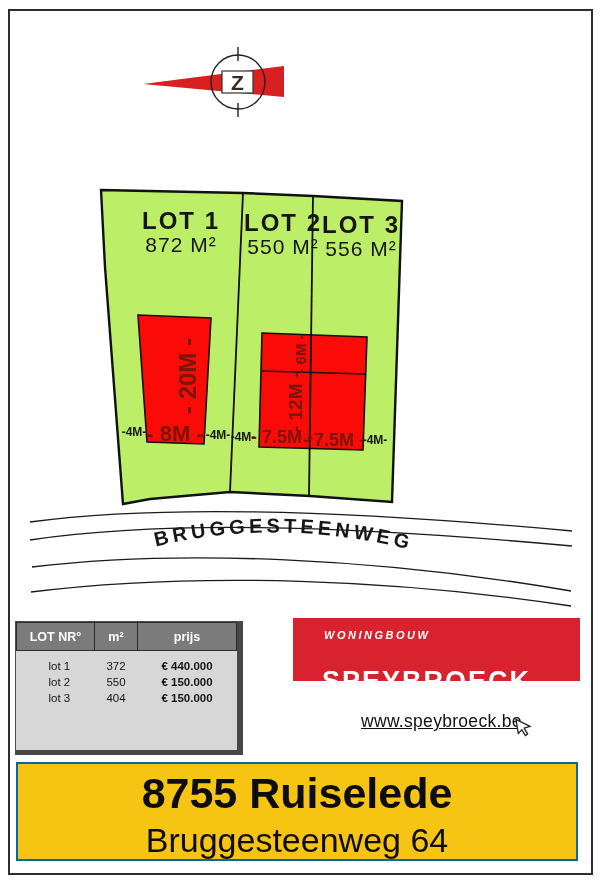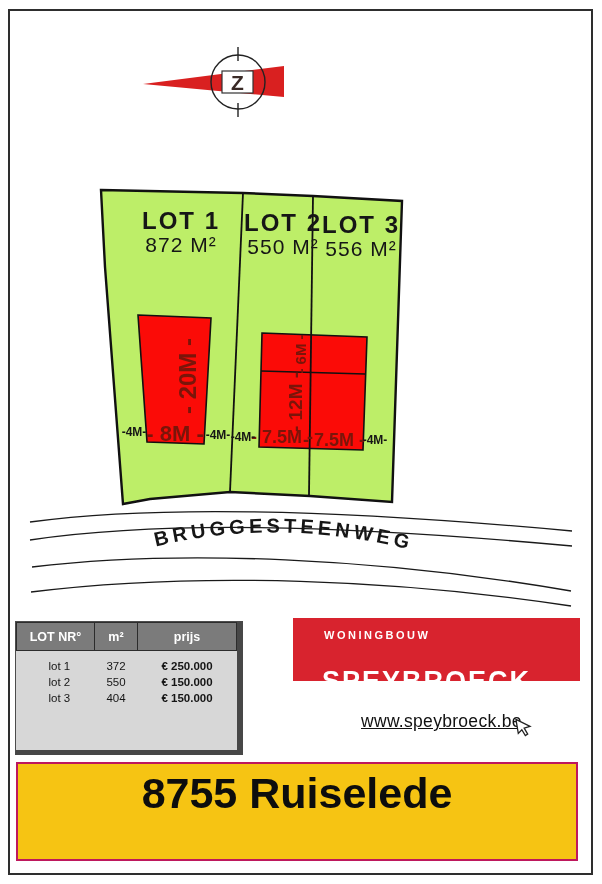--- a/index.html
+++ b/index.html
@@ -20,32 +20,32 @@
        font-size:12.5px;height:19px;border:1.5px solid #2c2c2c;padding:4px;}
   .table-panel tbody td{padding:2px 0 2px 0;text-align:center;color:#151515;}
   .table-panel tbody tr:first-child td{padding-top:9px;}
   .c-lot{text-align:left !important;padding-left:32px !important;}
   .c-price{font-weight:bold;}
 
   
   .logo{position:absolute;left:293px;top:618px;width:287px;height:63px;
        background:#d8232e;color:#ffffff;}
   .logo-tagline{position:absolute;left:31px;top:11px;font-size:11px;
-       font-weight:bold;letter-spacing:2.5px;}
+       font-weight:bold;letter-spacing:2.5px;font-style:italic;}
   .logo-name{position:absolute;left:29px;top:24px;font-size:27px;
        font-weight:bold;letter-spacing:2px;margin-top:24px;}
 
   
   .weblink{position:absolute;left:361px;top:711px;font-size:17.5px;
        color:#111;text-decoration:underline;letter-spacing:0.3px;}
   .cursor-icon{position:absolute;left:513px;top:717px;}
 
   
   .banner{position:absolute;left:16px;top:762px;width:562px;height:99px;
-       background:#f6c413;border:2px solid #be185d;box-sizing:border-box;
+       background:#f6c413;border:2px solid #0369a1;box-sizing:border-box;
        text-align:center;}
   .banner-title{font-size:43px;font-weight:bold;margin-top:5px;color:#0d0d0d;}
   .banner-sub{font-size:34px;margin-top:3px;color:#0d0d0d;}
 </style>
 </head>
 <body>
 
 <div id="page-frame"></div>
 
 <svg width="602" height="612" viewBox="0 0 602 612" xmlns="http://www.w3.org/2000/svg">
@@ -111,21 +111,21 @@
       <tr>
         <th>LOT NR°</th>
         <th>m²</th>
         <th>prijs</th>
       </tr>
     </thead>
     <tbody>
       <tr>
         <td class="c-lot">lot 1</td>
         <td>372</td>
-        <td class="c-price">€ 250.000</td>
+        <td class="c-price">€ 440.000</td>
       </tr>
       <tr>
         <td class="c-lot">lot 2</td>
         <td>550</td>
         <td class="c-price">€ 150.000</td>
       </tr>
       <tr>
         <td class="c-lot">lot 3</td>
         <td>404</td>
         <td class="c-price">€ 150.000</td>
@@ -139,13 +139,14 @@
   <div class="logo-name">SPEYBROECK</div>
 </div>
 
 <a href="#" class="weblink">www.speybroeck.be</a>
 <svg class="cursor-icon" width="20" height="20" viewBox="0 0 16 17">
   <path d="M2,2 L14,8 L9,9.5 L12,14.5 L10,15.8 L7,10.8 L4,14 Z" fill="#ffffff" stroke="#222" stroke-width="1.1"></path>
 </svg>
 
 <div class="banner">
   <div class="banner-title">8755 Ruiselede</div>
+  <div class="banner-sub">Bruggesteenweg 64</div>
 </div>
 
 </body></html>

